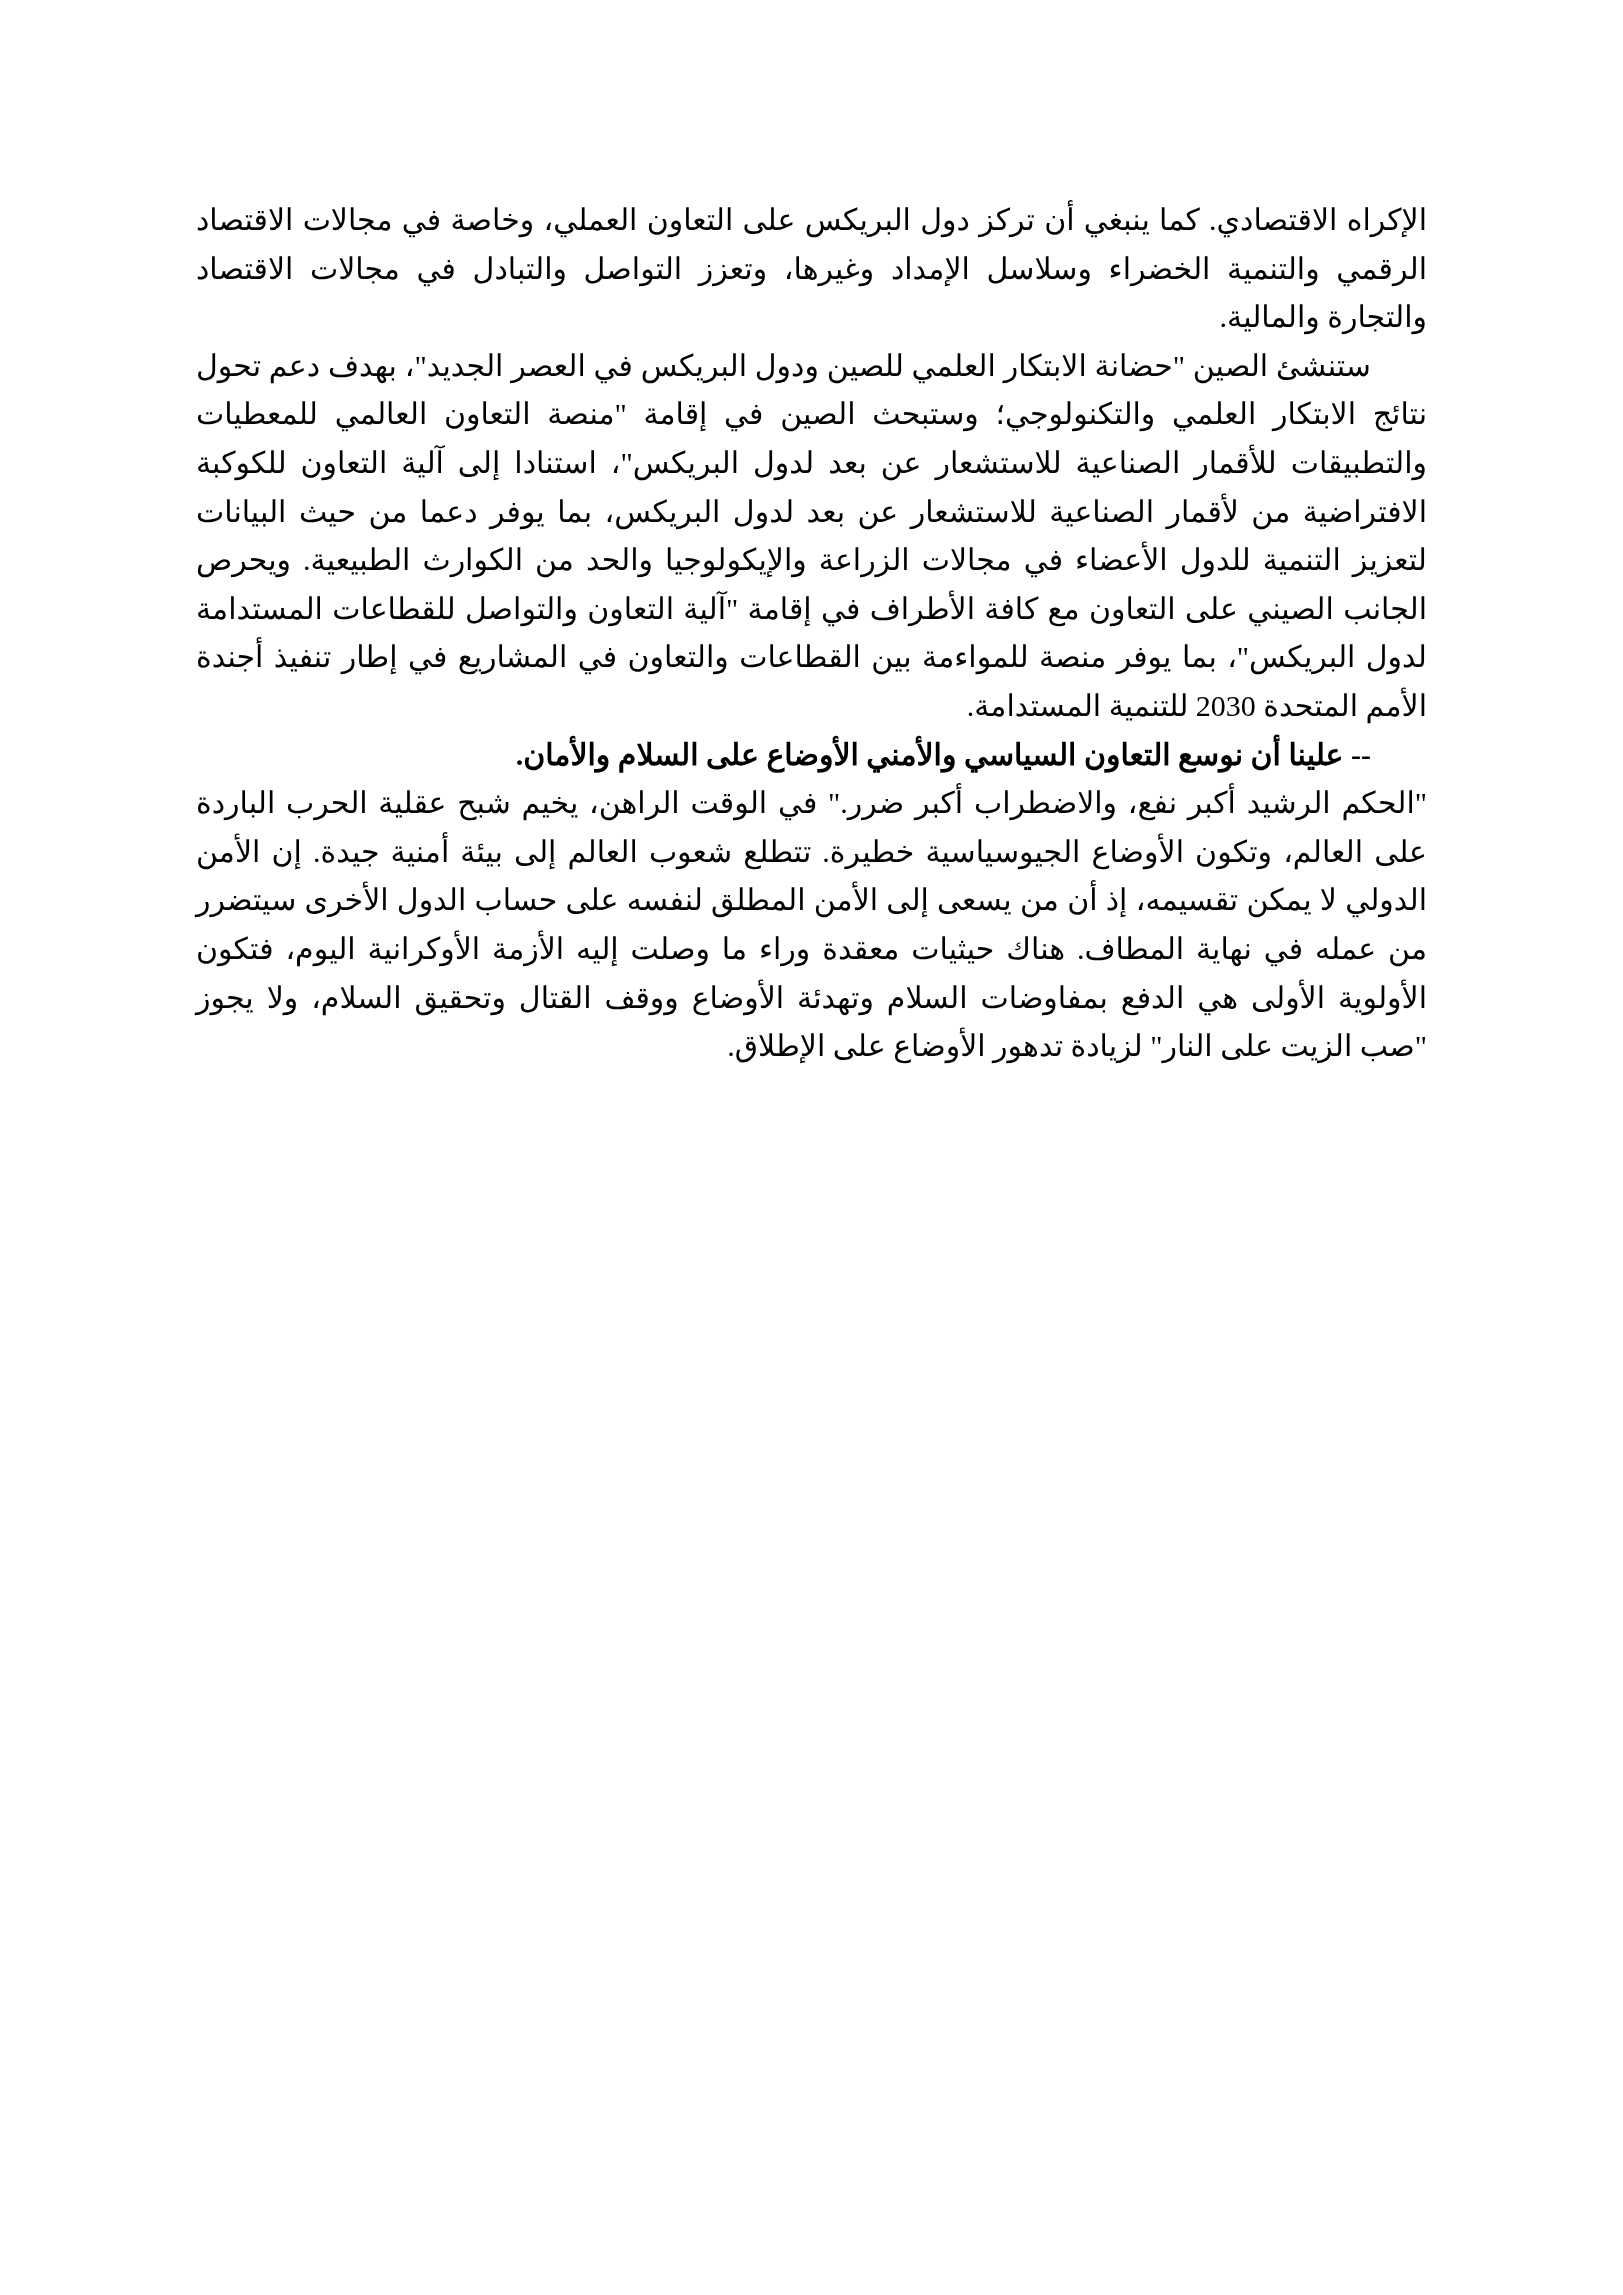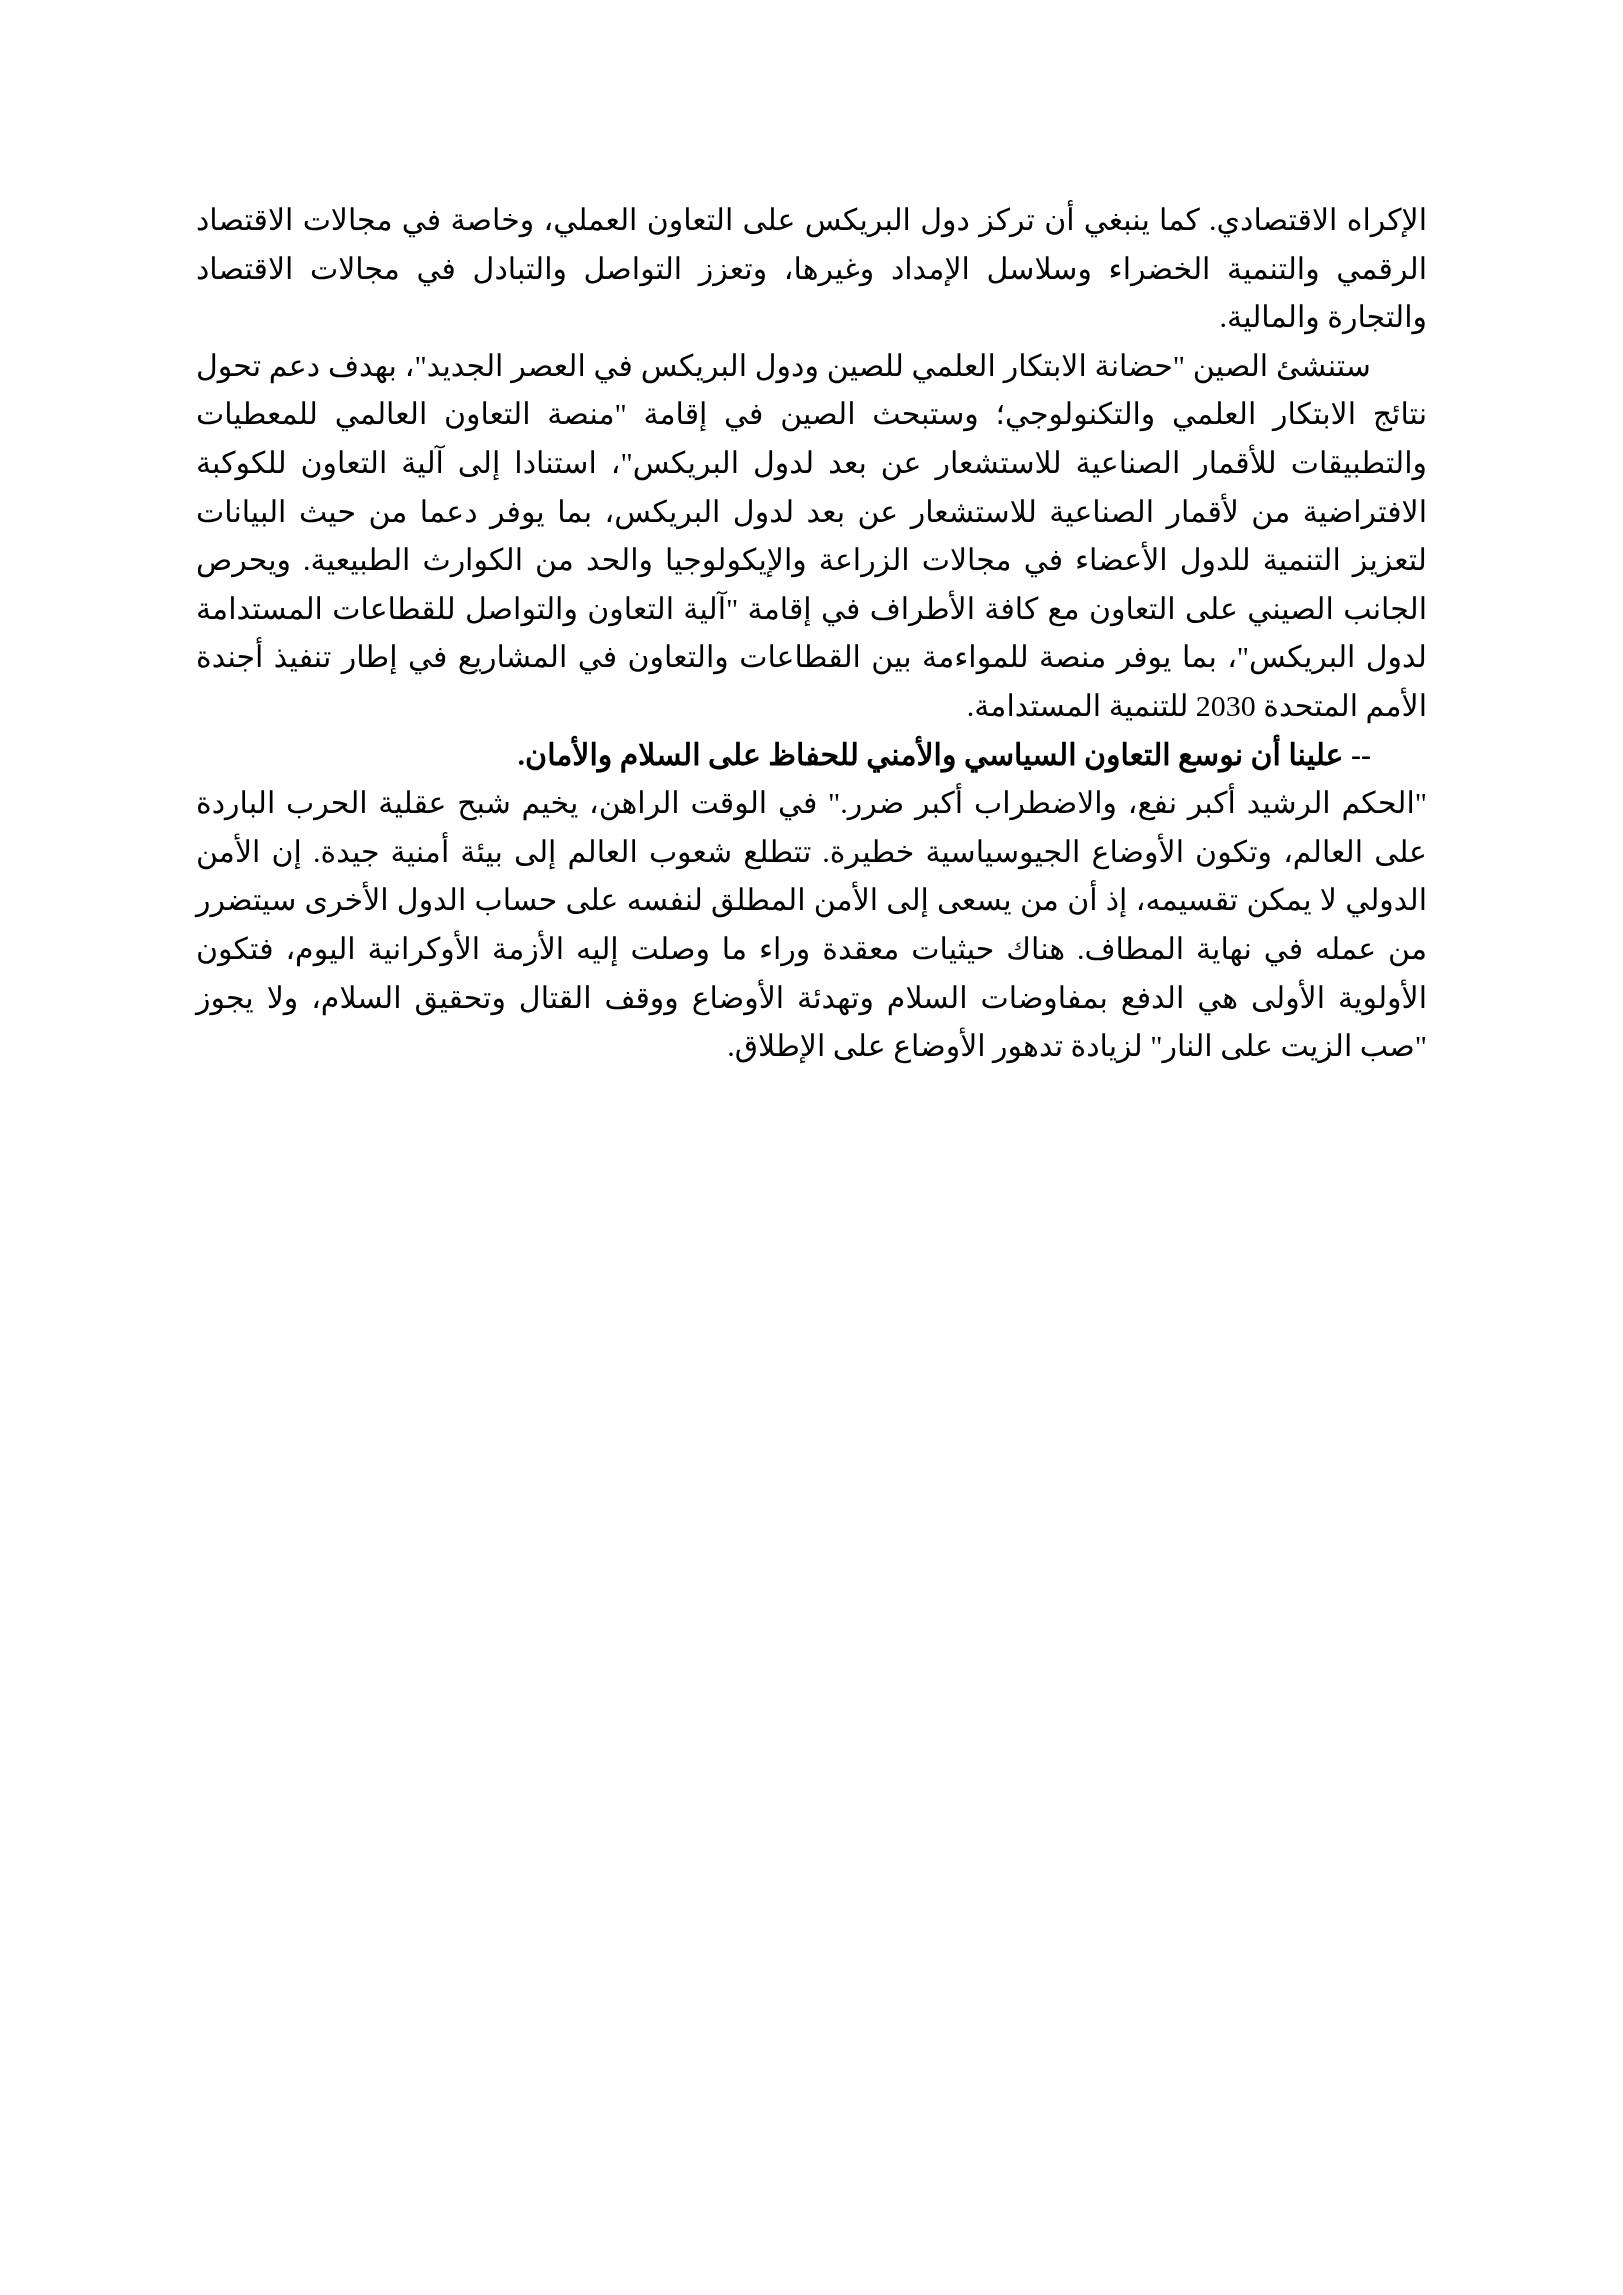--- a/index.html
+++ b/index.html
@@ -54,20 +54,20 @@
 </head>
 <body>
 
 <div class="page">
   <div class="doc-body">
 
     <p class="para noafter">الإكراه الاقتصادي. كما ينبغي أن تركز دول البريكس على التعاون العملي، وخاصة في مجالات الاقتصاد الرقمي والتنمية الخضراء وسلاسل الإمداد وغيرها، وتعزز التواصل والتبادل في مجالات الاقتصاد والتجارة والمالية.</p>
 
     <p class="para indent noafter">ستنشئ الصين "حضانة الابتكار العلمي للصين ودول البريكس في العصر الجديد"، بهدف دعم تحول نتائج الابتكار العلمي والتكنولوجي؛ وستبحث الصين في إقامة "منصة التعاون العالمي للمعطيات والتطبيقات للأقمار الصناعية للاستشعار عن بعد لدول البريكس"، استنادا إلى آلية التعاون للكوكبة الافتراضية من لأقمار الصناعية للاستشعار عن بعد لدول البريكس، بما يوفر دعما من حيث البيانات لتعزيز التنمية للدول الأعضاء في مجالات الزراعة والإيكولوجيا والحد من الكوارث الطبيعية. ويحرص الجانب الصيني على التعاون مع كافة الأطراف في إقامة "آلية التعاون والتواصل للقطاعات المستدامة لدول البريكس"، بما يوفر منصة للمواءمة بين القطاعات والتعاون في المشاريع في إطار تنفيذ أجندة الأمم المتحدة 2030 للتنمية المستدامة.</p>
 
-    <p class="para indent bold noafter">-- علينا أن نوسع التعاون السياسي والأمني للحفاظ على السلام والأمان.</p>
+    <p class="para indent bold noafter">-- علينا أن نوسع التعاون السياسي والأمني الأوضاع على السلام والأمان.</p>
 
     <p class="para noafter">"الحكم الرشيد أكبر نفع، والاضطراب أكبر ضرر." في الوقت الراهن، يخيم شبح عقلية الحرب الباردة على العالم، وتكون الأوضاع الجيوسياسية خطيرة. تتطلع شعوب العالم إلى بيئة أمنية جيدة. إن الأمن الدولي لا يمكن تقسيمه، إذ أن من يسعى إلى الأمن المطلق لنفسه على حساب الدول الأخرى سيتضرر من عمله في نهاية المطاف. هناك حيثيات معقدة وراء ما وصلت إليه الأزمة الأوكرانية اليوم، فتكون الأولوية الأولى هي الدفع بمفاوضات السلام وتهدئة الأوضاع ووقف القتال وتحقيق السلام، ولا يجوز "صب الزيت على النار" لزيادة تدهور الأوضاع على الإطلاق.</p>
 
 
   </div>
 </div>
 
 
 </body></html>

